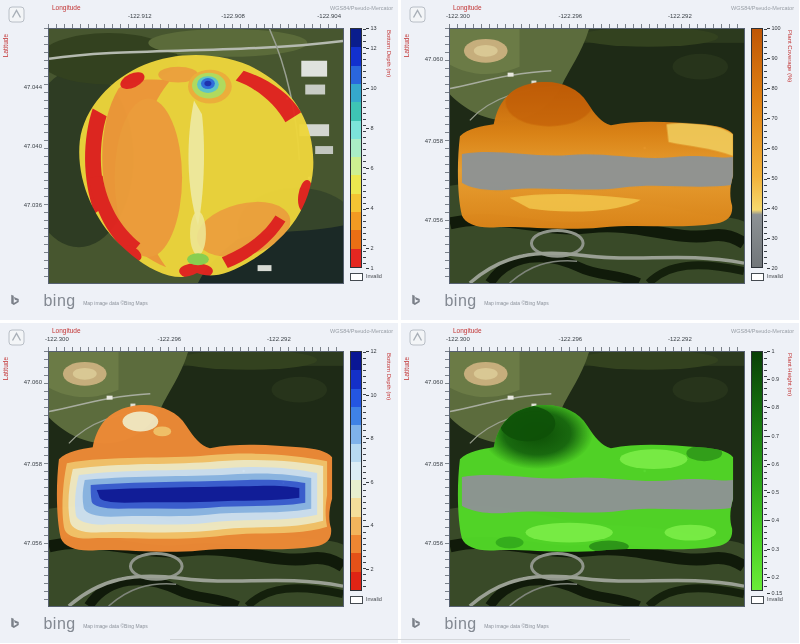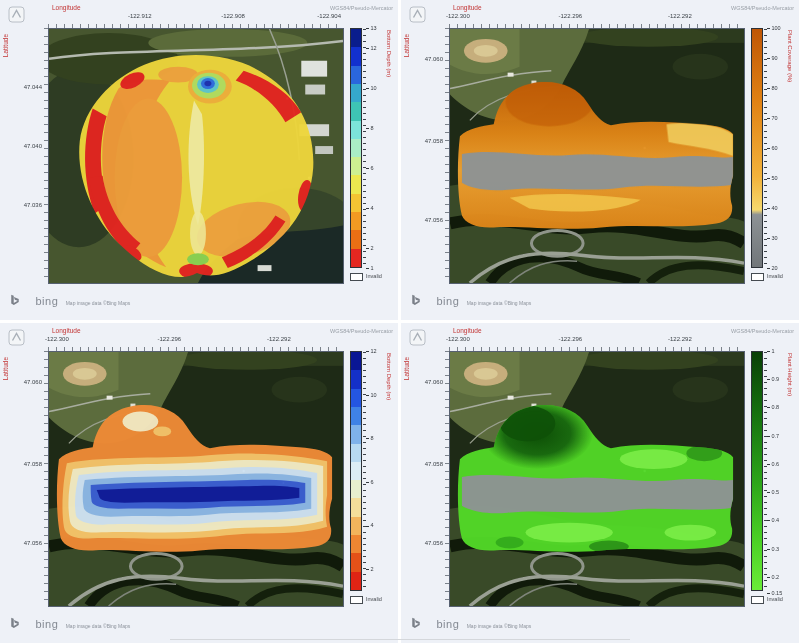--- a/index.html
+++ b/index.html
@@ -61,21 +61,21 @@
     position:absolute;left:386px;top:30px;font-size:6px;color:#c23434;
     writing-mode:vertical-rl;white-space:nowrap;
   }
   .invalid-row{position:absolute;left:350px;top:273px;height:8px;}
   .invalid-row .sw{
     position:absolute;left:0;top:0;width:11px;height:6px;background:#ffffff;border:1px solid #444a50;
   }
   .invalid-row .lbl{position:absolute;left:16px;top:0;font-size:5.5px;color:#45494e;}
   .attrib{position:absolute;left:8px;top:291px;height:16px;white-space:nowrap;}
   .attrib .bword{
-    font-size:11px;color:#838992;letter-spacing:.5px;vertical-align:middle;margin-left:10px;
+    font-size:16px;color:#838992;letter-spacing:.5px;vertical-align:middle;margin-left:18px;
   }
   .attrib .bcredit{font-size:5px;color:#8d939c;vertical-align:middle;margin-left:3px;position:relative;top:2px;}
   .page-bottom-line{
     position:absolute;left:170px;top:639px;width:460px;height:1px;background:#d4d7db;
   }
 </style>
 </head>
 <body>
 
 <section class="panel p0">

